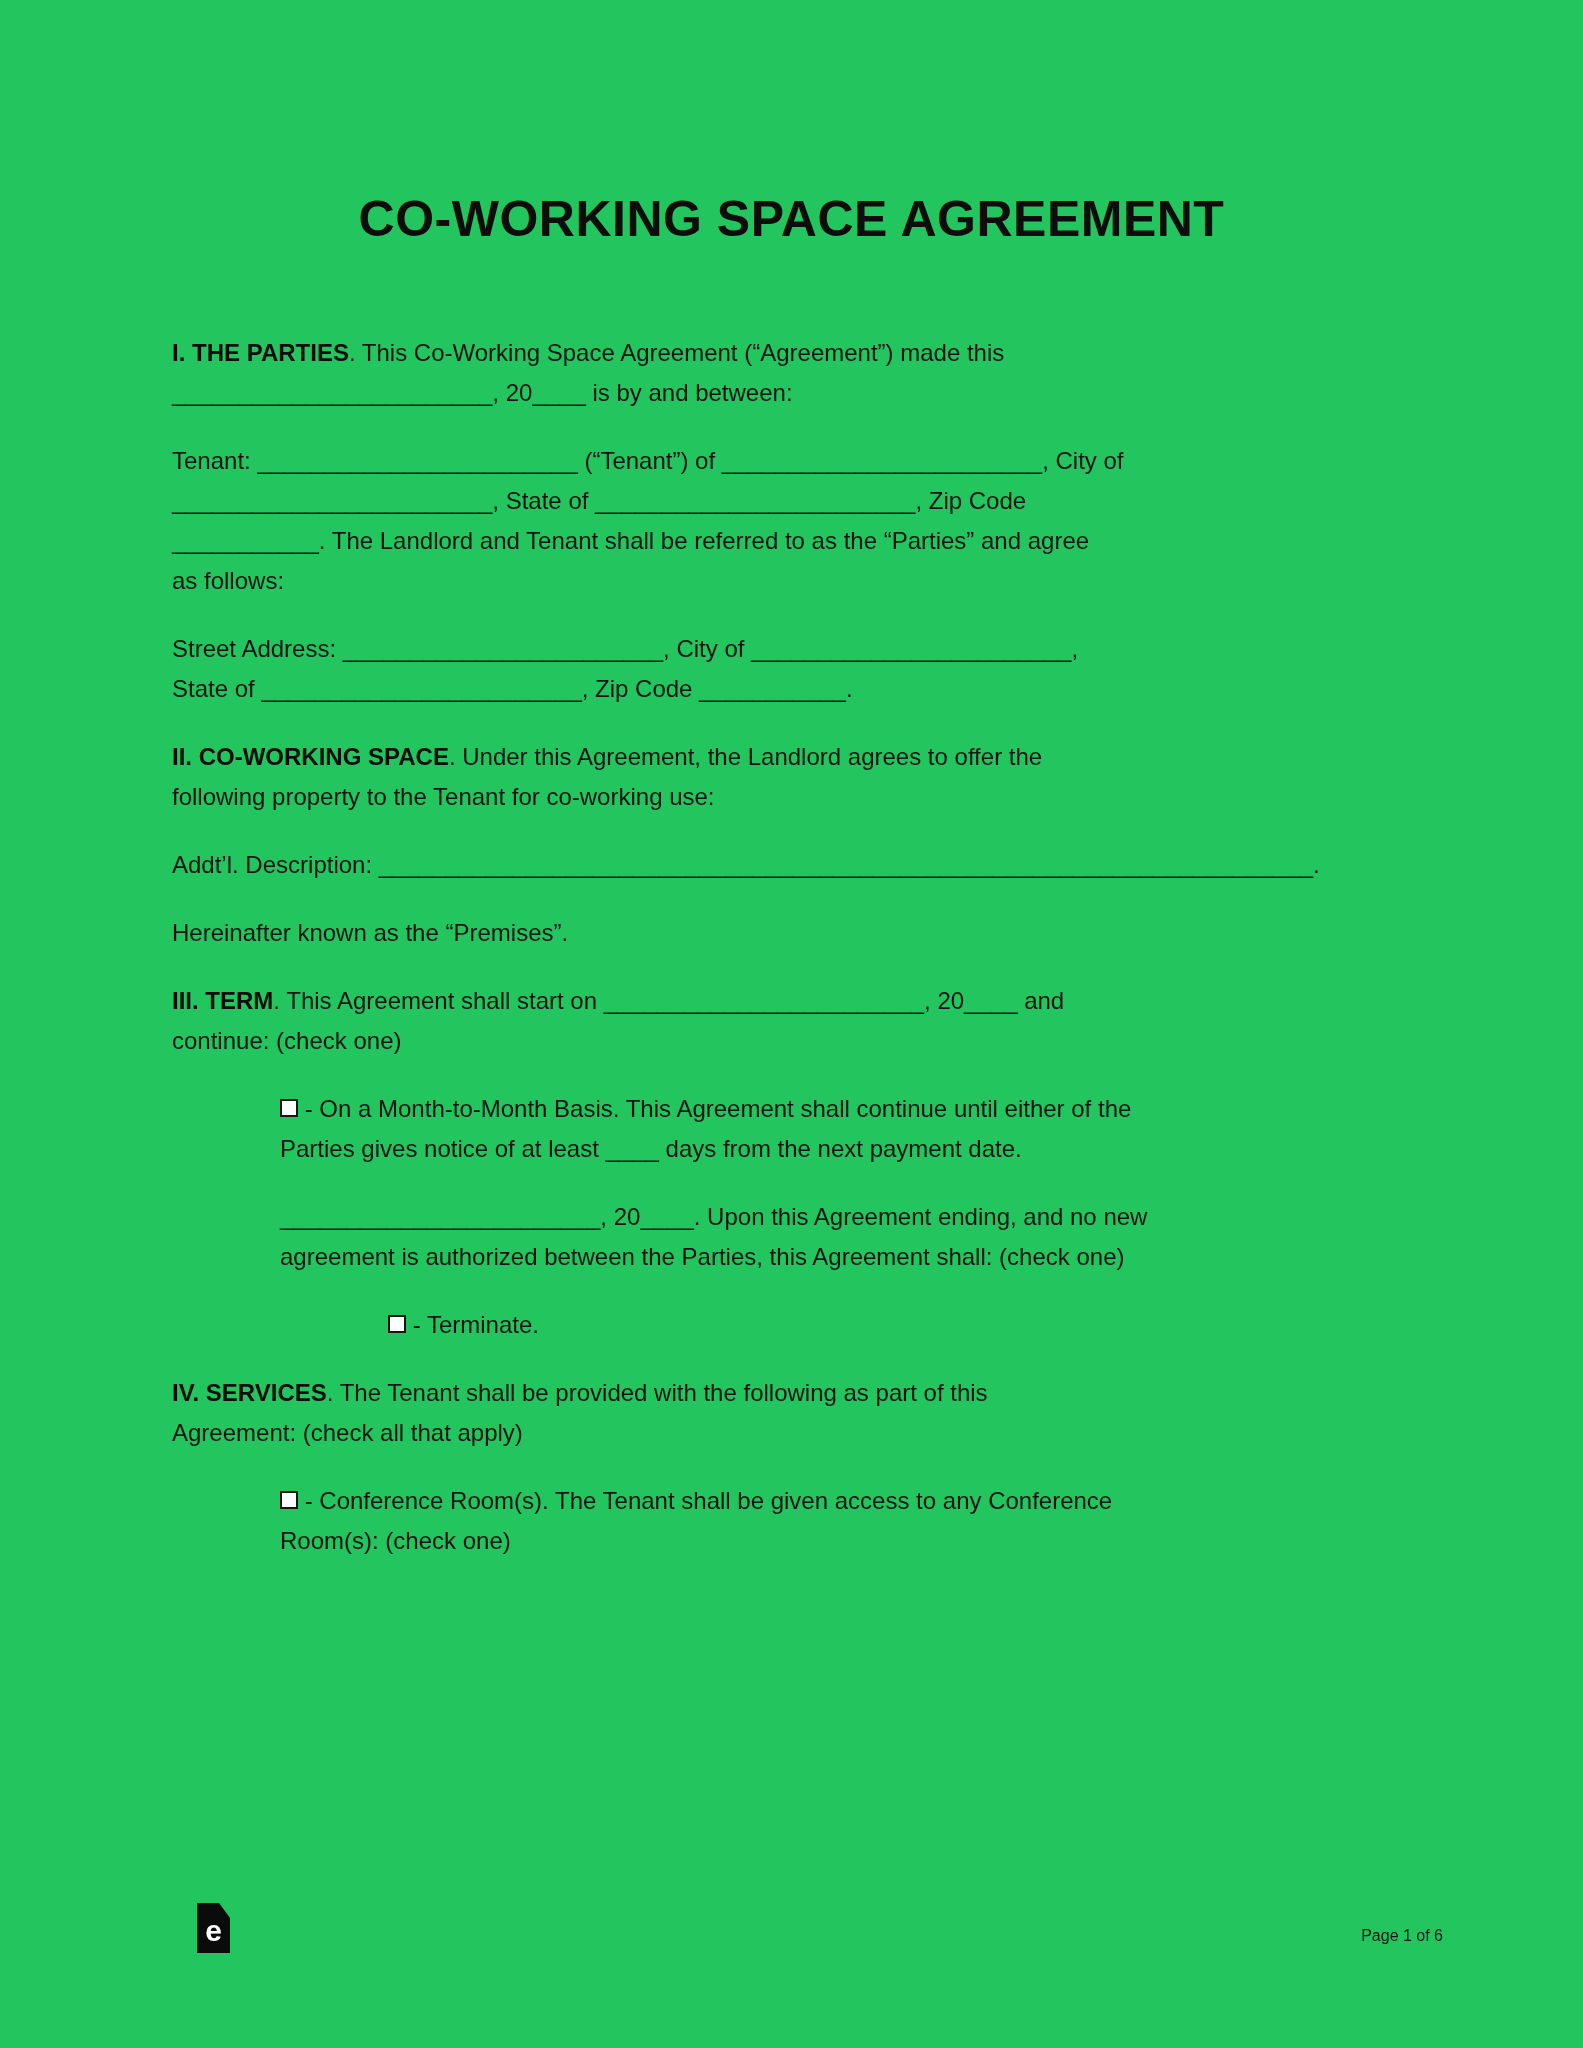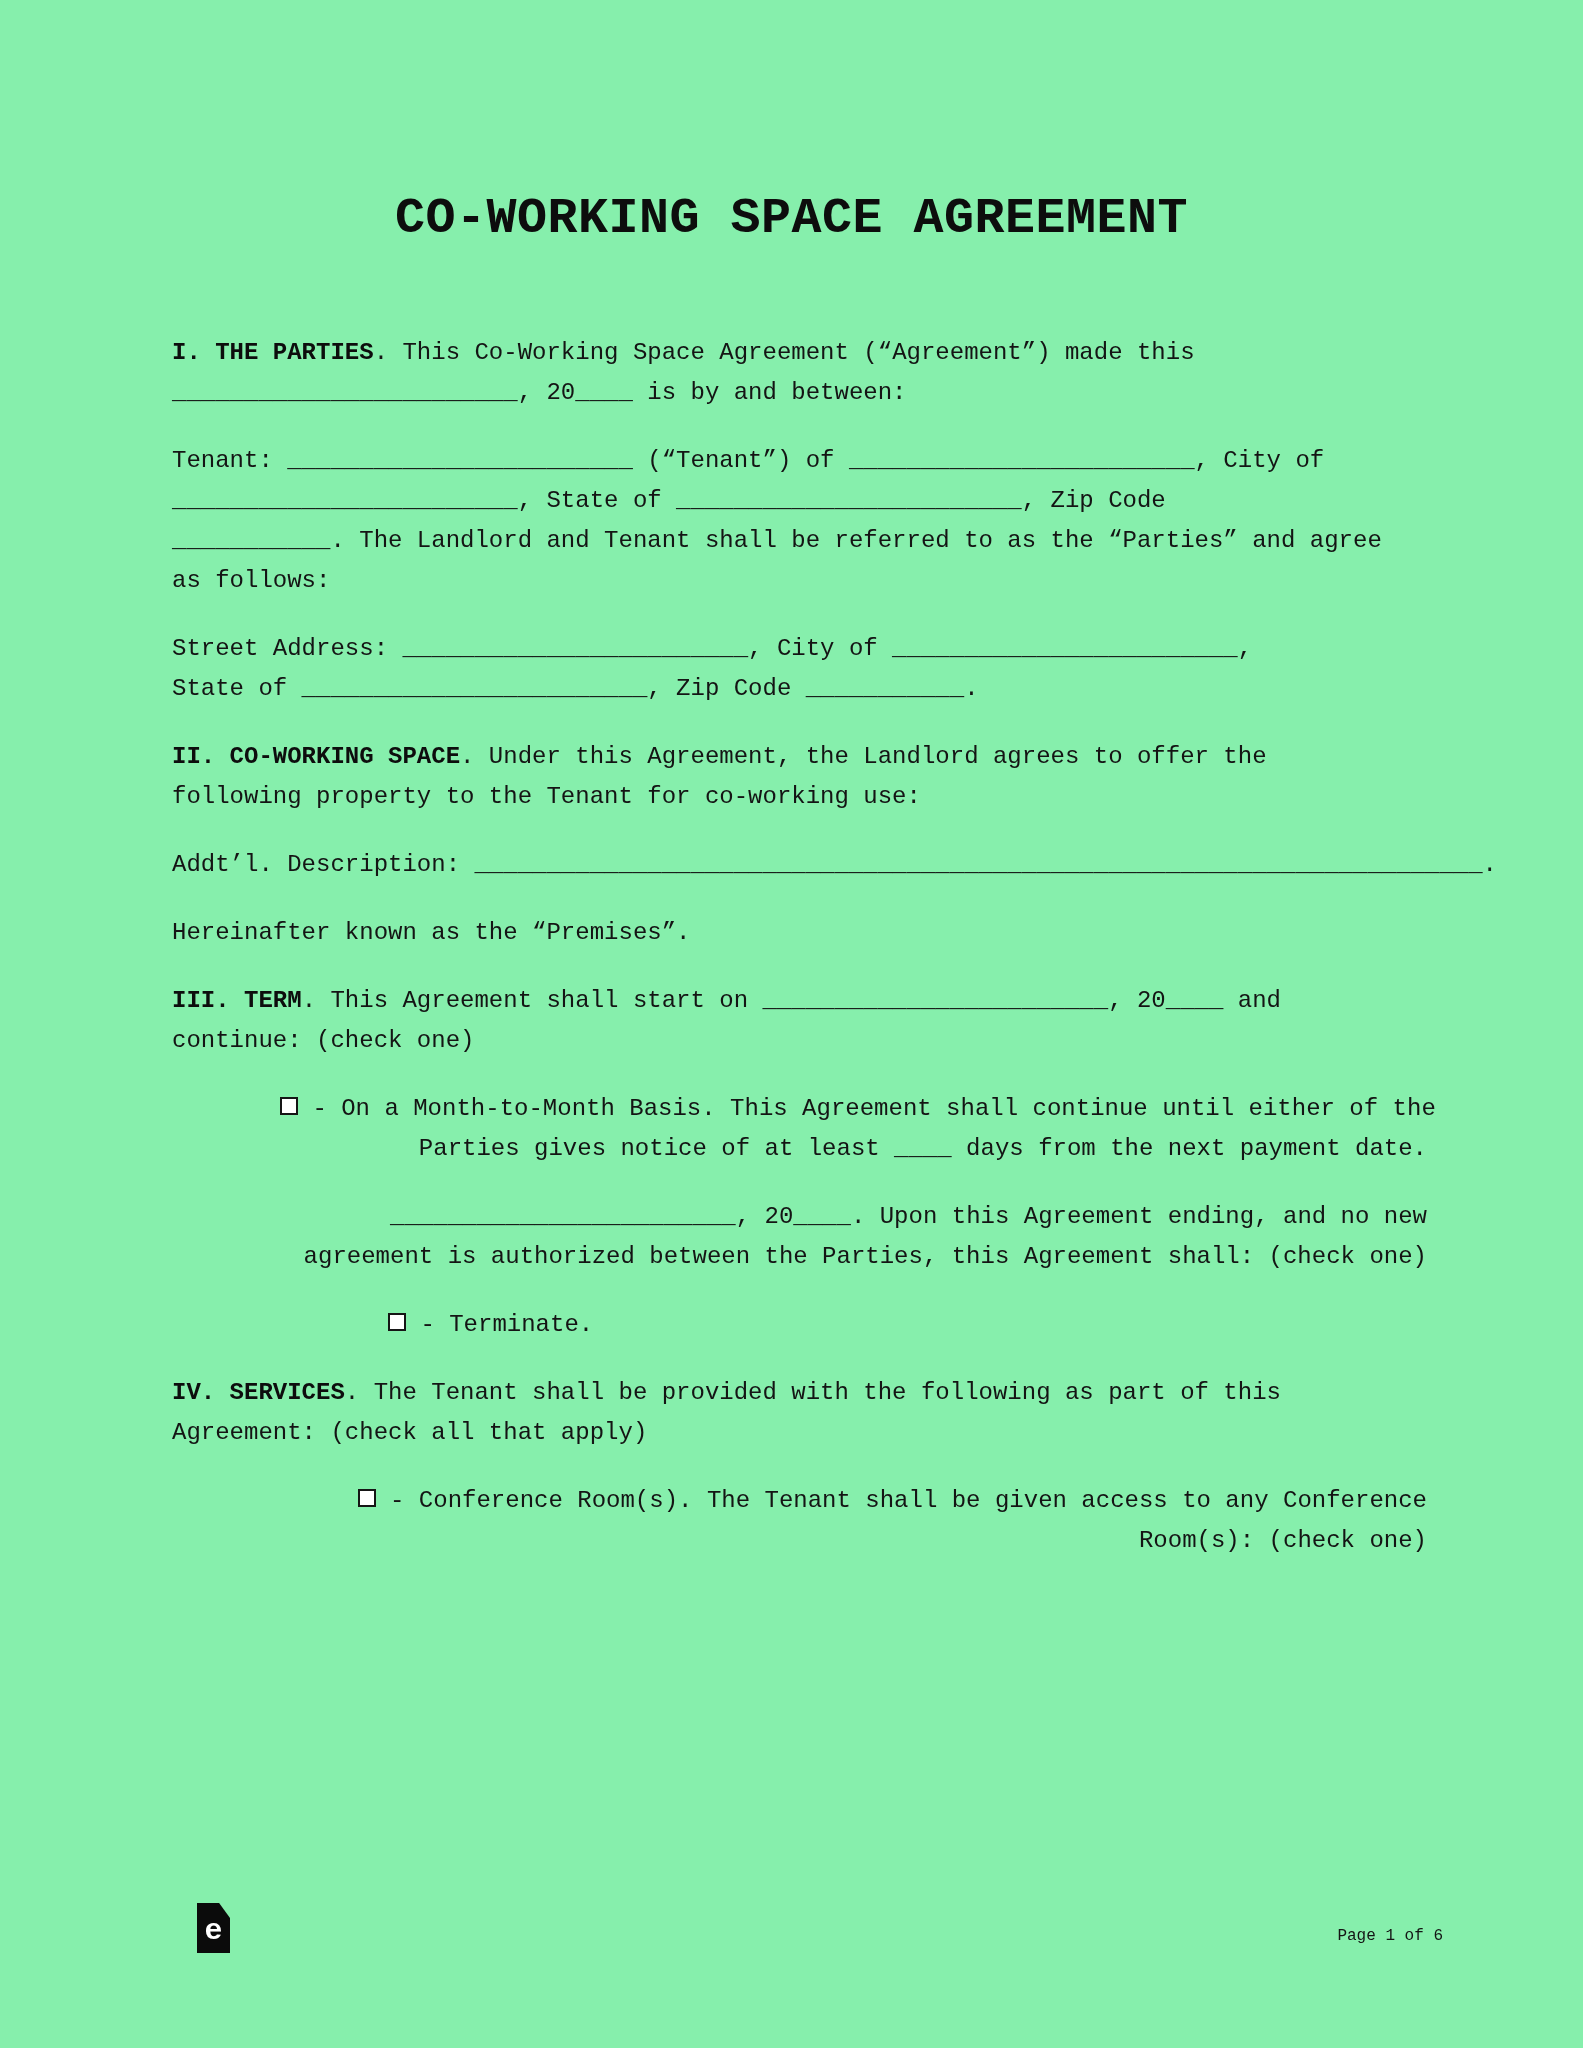--- a/index.html
+++ b/index.html
@@ -1,41 +1,41 @@
 <!DOCTYPE html>
 <html><head>
 <meta charset="utf-8">
 <style>
   html,body{margin:0;padding:0;background:#ffffff;}
   .page{
     position:relative;
     width:1583px;height:2048px;
-    background:#86efac;
-    font-family:Liberation Mono, monospace;
+    background:#22c55e;
+    font-family:Liberation Sans, sans-serif;
     color:#111;
     overflow:hidden;
   }
   .doc-title{
     position:absolute;top:160px;left:0;right:0;
     text-align:center;
     font-size:50px;font-weight:bold;line-height:1;
     letter-spacing:.5px;
     color:#0d0d0d;
   }
   .content{
     position:absolute;left:156px;right:140px;top:317px;
   }
   .para{margin:16px;}
   .para + .para{margin-top:28px;}
   .line{
     white-space:pre;
     font-size:24px;line-height:40px;
     color:#141414;
   }
-  .indent-1{padding-left:108px;text-align:right;}
+  .indent-1{padding-left:108px;}
   .indent-2{padding-left:216px;}
   .bold{font-weight:bold;color:#0d0d0d;}
   .checkbox{
     display:inline-block;
     width:14px;height:14px;
     border:2px solid #151515;
     background:#fff;
     vertical-align:0;
   }
   .footer-logo{

